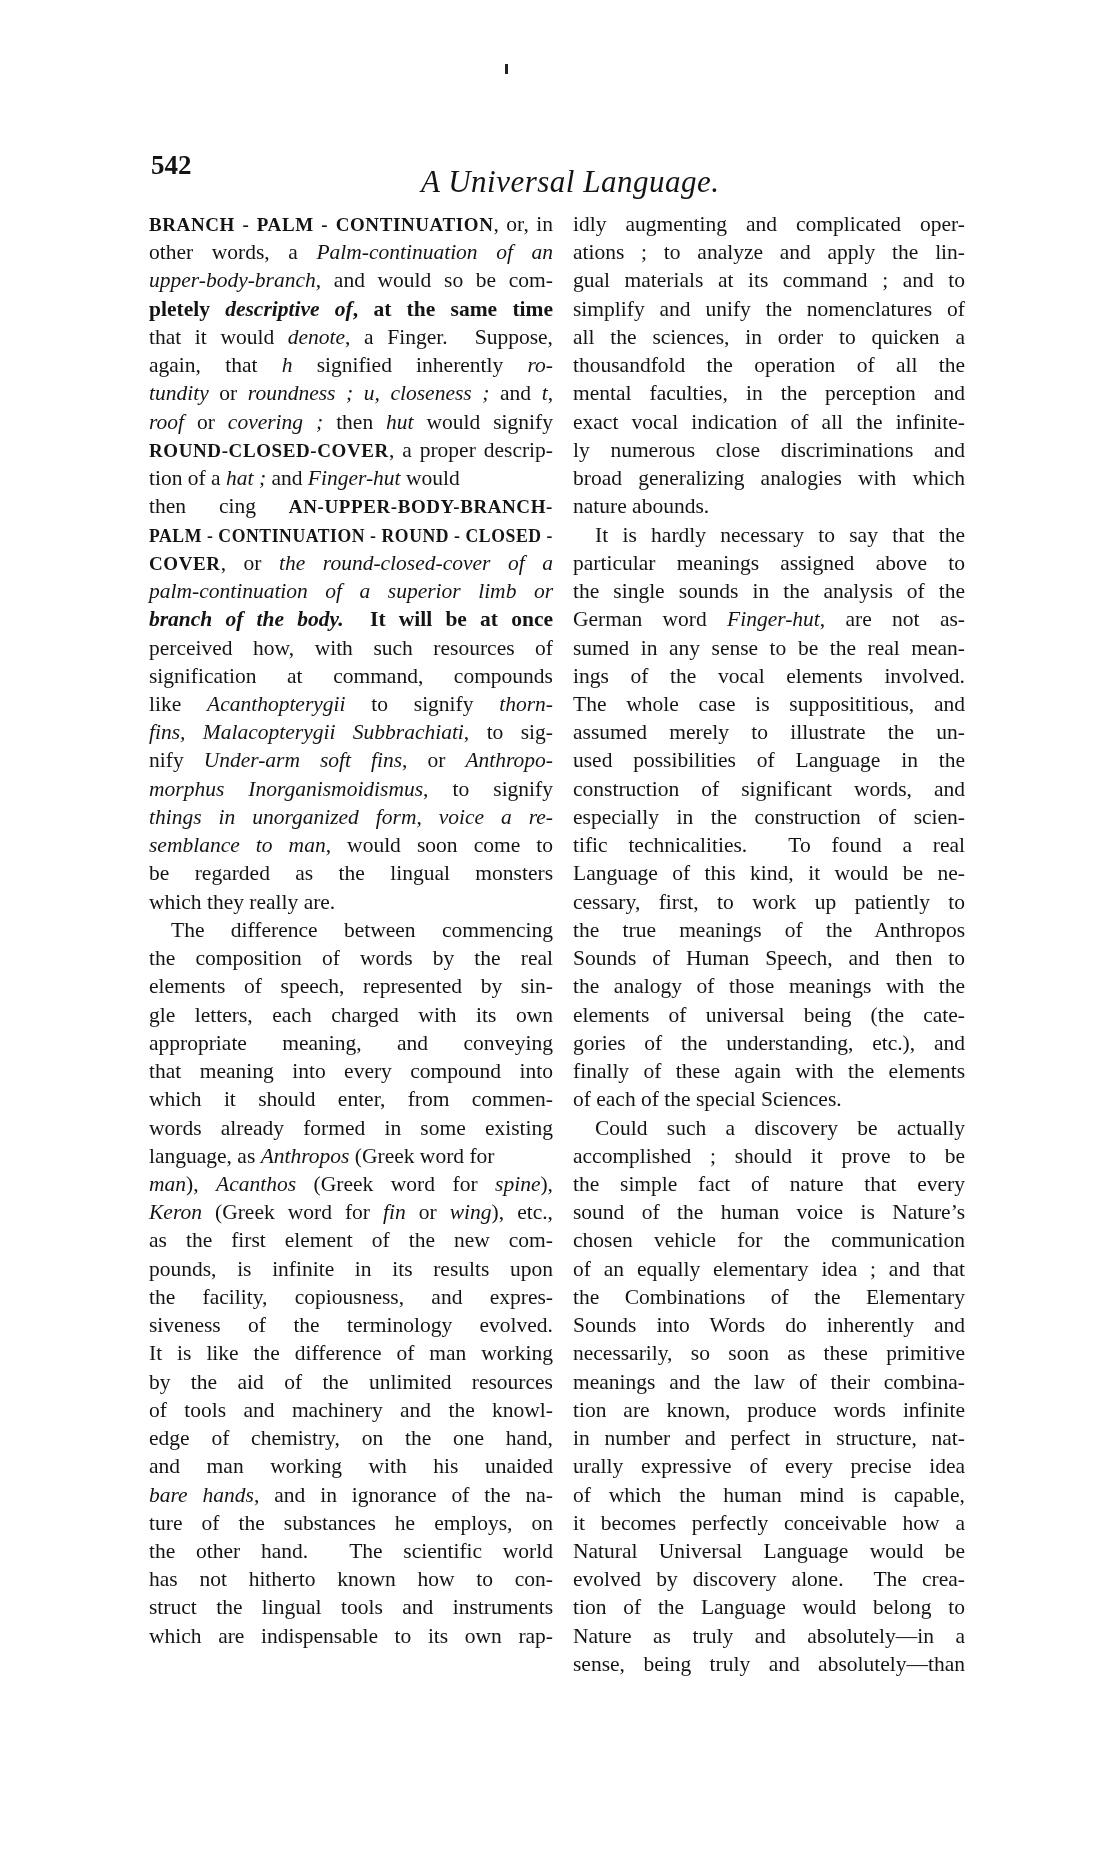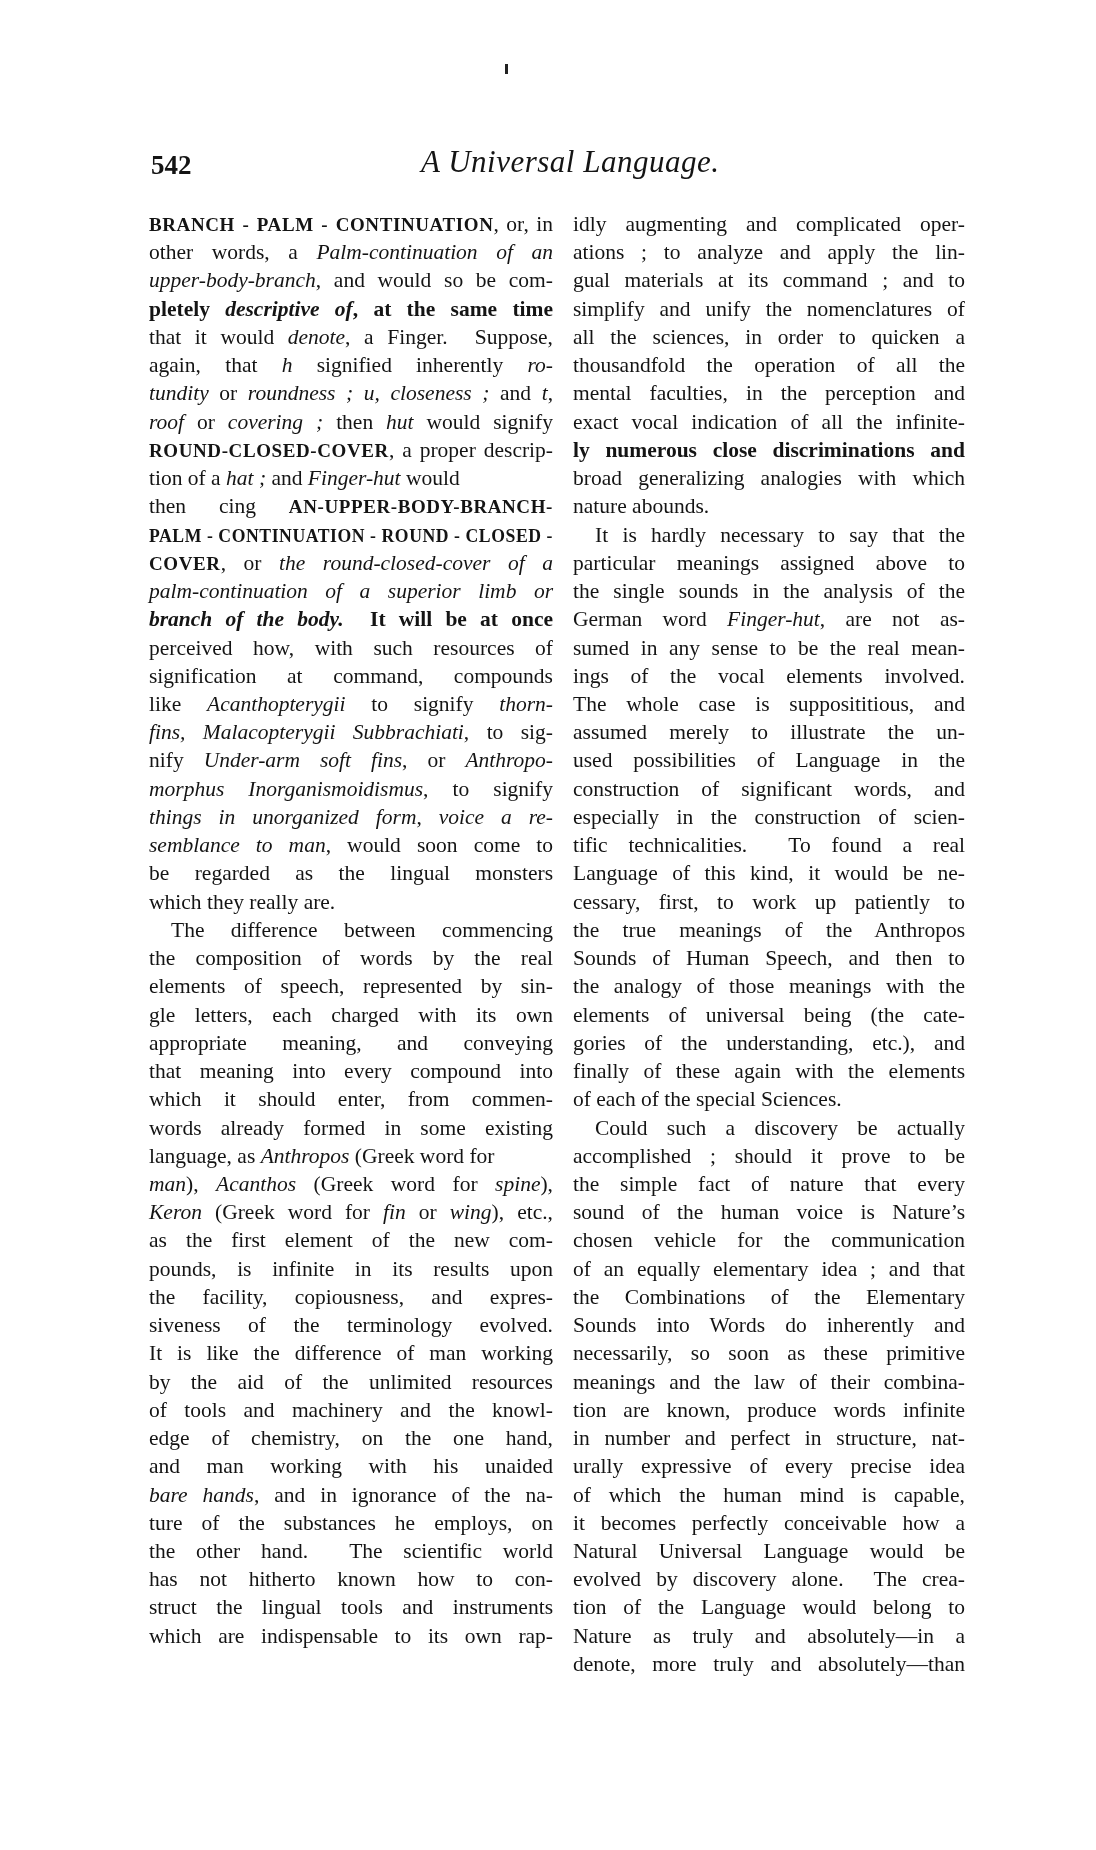--- a/index.html
+++ b/index.html
@@ -1,20 +1,20 @@
 <!DOCTYPE html>
 <html><head>
 <meta charset="utf-8">
 <style>
   html, body { margin: 0; padding: 0; background: #ffffff; }
   body { width: 1096px; height: 1850px; position: relative; overflow: hidden;
          font-family: "Liberation Serif", "DejaVu Serif", serif; color: #141414; }
   .tick { position: absolute; left: 505px; top: 64px; width: 3px; height: 10px; background: #222; }
   .page-num { position: absolute; left: 151px; top: 150px; font-size: 27px; font-weight: bold; letter-spacing: 0px; }
-  .running-head { position: absolute; left: 421px; top: 144px; font-size: 31px; font-style: italic; letter-spacing: 0.5px; }
+  .running-head { position: absolute; left: 421px; top: 164px; font-size: 31px; font-style: italic; letter-spacing: 0.5px; }
   .column { position: absolute; top: 210px; width: 404px; }
   .col-left { left: 149px; }
   .col-right { left: 573px; width: 392px; }
   .line { display: block; height: 28.24px; line-height: 28.24px; font-size: 21.5px;
           text-align: justify; text-align-last: justify; white-space: nowrap; overflow: visible; }
   .line.last { text-align-last: left; }
   .line.indent { padding-left: 22px; }
   .seg.i { font-style: italic; }
   .seg.sc { font-variant: small-caps; font-size: 19px; letter-spacing: 0.6px; font-weight: bold; }
   .line > span.wrap { display: inline; white-space: normal; }
@@ -82,21 +82,21 @@
     </div>
   <div class="column col-right">
       <span class="line"><span class="wrap" style="white-space: pre; word-spacing: 0px;"><span class="seg n">idly augmenting and complicated oper-</span></span></span>
       <span class="line"><span class="wrap" style="white-space: pre; word-spacing: 0px;"><span class="seg n">ations ; to analyze and apply the lin-</span></span></span>
       <span class="line"><span class="wrap" style="white-space: pre; word-spacing: 0px;"><span class="seg n">gual materials at its command ; and to</span></span></span>
       <span class="line"><span class="wrap" style="white-space: pre; word-spacing: 0px;"><span class="seg n">simplify and unify the nomenclatures of</span></span></span>
       <span class="line"><span class="wrap" style="white-space: pre; word-spacing: 0px;"><span class="seg n">all the sciences, in order to quicken a</span></span></span>
       <span class="line"><span class="wrap" style="white-space: pre; word-spacing: 0px;"><span class="seg n">thousandfold the operation of all the</span></span></span>
       <span class="line"><span class="wrap" style="white-space: pre; word-spacing: 0px;"><span class="seg n">mental faculties, in the perception and</span></span></span>
       <span class="line"><span class="wrap" style="white-space: pre; word-spacing: 0px;"><span class="seg n">exact vocal indication of all the infinite-</span></span></span>
-      <span class="line"><span class="wrap" style="white-space: pre; word-spacing: 0px; font-weight: bold;"><span class="seg n">ly numerous close discriminations and</span></span></span>
+      <span class="line"><span class="wrap" style="white-space: pre; word-spacing: 0px;"><span class="seg n">ly numerous close discriminations and</span></span></span>
       <span class="line"><span class="wrap" style="white-space: pre; word-spacing: 0px;"><span class="seg n">broad generalizing analogies with which</span></span></span>
       <span class="line last"><span class="wrap" style="white-space: pre;"><span class="seg n">nature abounds.</span></span></span>
       <span class="line indent"><span class="wrap" style="white-space: pre; word-spacing: 0px;"><span class="seg n">It is hardly necessary to say that the</span></span></span>
       <span class="line"><span class="wrap" style="white-space: pre; word-spacing: 0px;"><span class="seg n">particular meanings assigned above to</span></span></span>
       <span class="line"><span class="wrap" style="white-space: pre; word-spacing: 0px;"><span class="seg n">the single sounds in the analysis of the</span></span></span>
       <span class="line"><span class="wrap" style="white-space: pre; word-spacing: 0px;"><span class="seg n">German word </span><span class="seg i">Finger-hut</span><span class="seg n">, are not as-</span></span></span>
       <span class="line"><span class="wrap" style="white-space: pre; word-spacing: 0px;"><span class="seg n">sumed in any sense to be the real mean-</span></span></span>
       <span class="line"><span class="wrap" style="white-space: pre; word-spacing: 0px;"><span class="seg n">ings of the vocal elements involved.</span></span></span>
       <span class="line"><span class="wrap" style="white-space: pre; word-spacing: 0px;"><span class="seg n">The whole case is supposititious, and</span></span></span>
       <span class="line"><span class="wrap" style="white-space: pre; word-spacing: 0px;"><span class="seg n">assumed merely to illustrate the un-</span></span></span>
@@ -125,15 +125,15 @@
       <span class="line"><span class="wrap" style="white-space: pre; word-spacing: 0px;"><span class="seg n">meanings and the law of their combina-</span></span></span>
       <span class="line"><span class="wrap" style="white-space: pre; word-spacing: 0px;"><span class="seg n">tion are known, produce words infinite</span></span></span>
       <span class="line"><span class="wrap" style="white-space: pre; word-spacing: 0px;"><span class="seg n">in number and perfect in structure, nat-</span></span></span>
       <span class="line"><span class="wrap" style="white-space: pre; word-spacing: 0px;"><span class="seg n">urally expressive of every precise idea</span></span></span>
       <span class="line"><span class="wrap" style="white-space: pre; word-spacing: 0px;"><span class="seg n">of which the human mind is capable,</span></span></span>
       <span class="line"><span class="wrap" style="white-space: pre; word-spacing: 0px;"><span class="seg n">it becomes perfectly conceivable how a</span></span></span>
       <span class="line"><span class="wrap" style="white-space: pre; word-spacing: 0px;"><span class="seg n">Natural Universal Language would be</span></span></span>
       <span class="line"><span class="wrap" style="white-space: pre; word-spacing: 0px;"><span class="seg n">evolved by discovery alone.  The crea-</span></span></span>
       <span class="line"><span class="wrap" style="white-space: pre; word-spacing: 0px;"><span class="seg n">tion of the Language would belong to</span></span></span>
       <span class="line"><span class="wrap" style="white-space: pre; word-spacing: 0px;"><span class="seg n">Nature as truly and absolutely—in a</span></span></span>
-      <span class="line"><span class="wrap" style="white-space: pre; word-spacing: 0px;"><span class="seg n">denote, more truly and absolutely—than</span></span></span>
+      <span class="line"><span class="wrap" style="white-space: pre; word-spacing: 0px;"><span class="seg n">sense, being truly and absolutely—than</span></span></span>
     </div>
 </div>
 
 </body></html>

